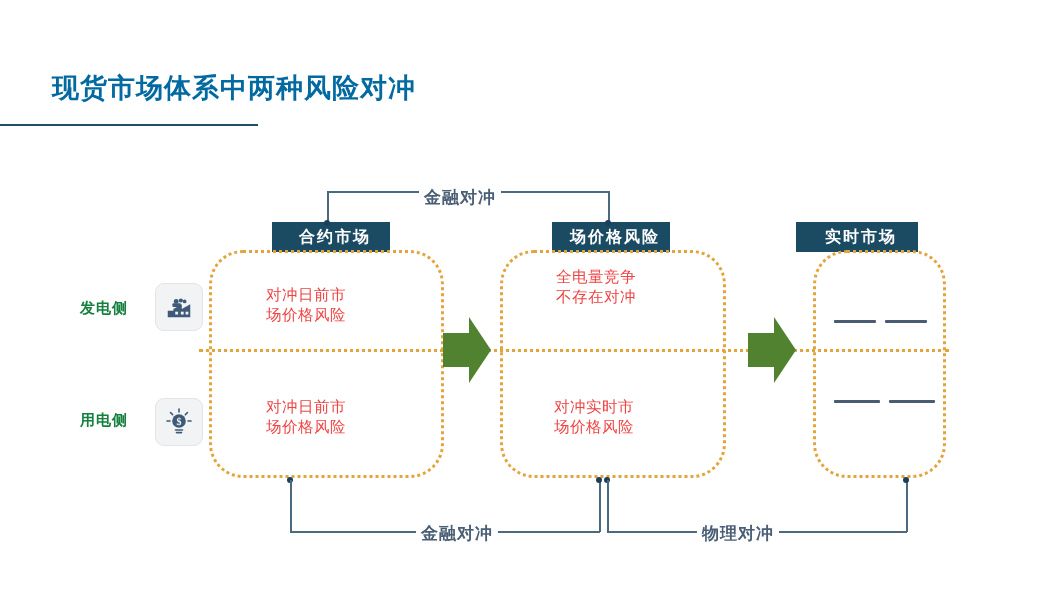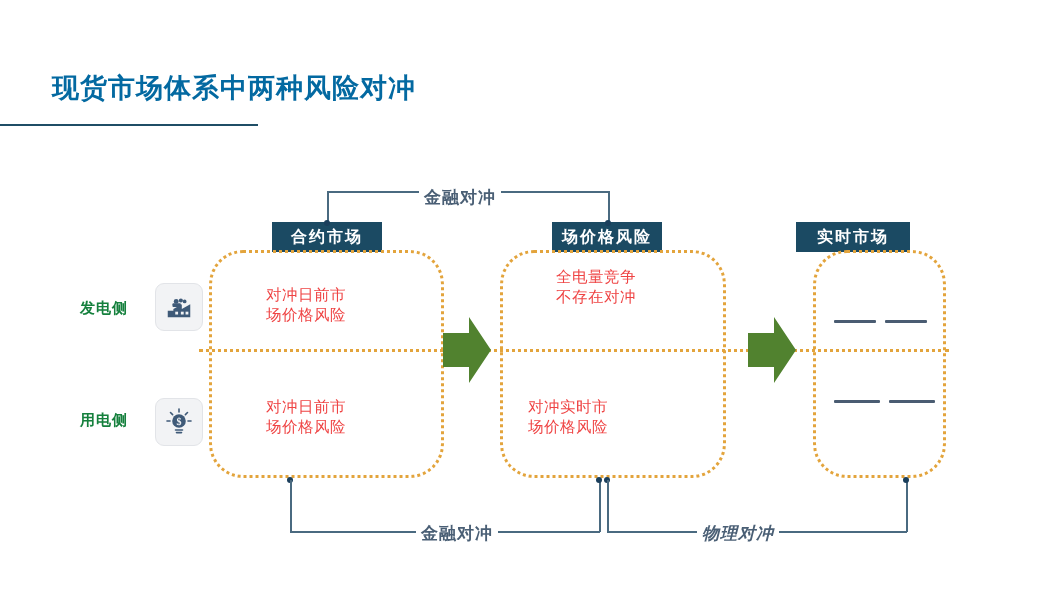--- a/index.html
+++ b/index.html
@@ -73,20 +73,21 @@
     position: absolute;
     background: #1b4a63;
     color: #ffffff;
     font-size: 16px;
     font-weight: bold;
     letter-spacing: 2px;
     text-align: center;
     line-height: 30px;
     height: 30px;
     white-space: nowrap;
+    padding-left: 8px;
   }
   .market-box {
     position: absolute;
     border: 3px dotted #e3a43c;
     border-radius: 34px;
     background: transparent;
     box-sizing: border-box;
   }
   .cell-text {
     position: absolute;
@@ -201,21 +202,21 @@
   <div class="market-box" style="left:209px; top:250px; width:235px; height:228px;"></div>
   <div class="cell-text" style="left:266px; top:285px;">对冲日前市
 场价格风险</div>
   <div class="cell-text" style="left:266px; top:397px;">对冲日前市
 场价格风险</div>
 
   <div class="market-header" style="left:552px; top:222px; width:110px;">场价格风险</div>
   <div class="market-box" style="left:500px; top:250px; width:226px; height:228px;"></div>
   <div class="cell-text" style="left:556px; top:267px;">全电量竞争
 不存在对冲</div>
-  <div class="cell-text" style="left:528px; top:397px;">对冲实时市
+  <div class="cell-text" style="left:554px; top:397px;">对冲实时市
 场价格风险</div>
 
   <div class="market-header" style="left:796px; top:222px; width:114px;">实时市场</div>
   <div class="market-box" style="left:813px; top:250px; width:133px; height:228px;"></div>
 
   <div class="dash-group" style="left:834px; top:320px;">
     <span class="dash" style="width:42px;"></span>
     <span class="dash" style="width:42px;"></span>
   </div>
   <div class="dash-group" style="left:834px; top:400px;">
@@ -248,15 +249,15 @@
   <div class="conn-line conn-h" style="left:290px; top:531px; width:310px;"></div>
   <div class="conn-line conn-v" style="left:599px; top:480px; height:52px;"></div>
   <div class="conn-dot" style="left:596px; top:477px;"></div>
   <div class="conn-label" style="left:416px; top:522px;">金融对冲</div>
 
   <div class="conn-dot" style="left:604px; top:477px;"></div>
   <div class="conn-line conn-v" style="left:607px; top:480px; height:52px;"></div>
   <div class="conn-line conn-h" style="left:607px; top:531px; width:300px;"></div>
   <div class="conn-line conn-v" style="left:906px; top:480px; height:52px;"></div>
   <div class="conn-dot" style="left:903px; top:477px;"></div>
-  <div class="conn-label" style="left:697px; top:522px;font-style:italic;">物理对冲</div>
+  <div class="conn-label" style="left:697px; top:522px;">物理对冲</div>
 
 </div>
 
 </body></html>

